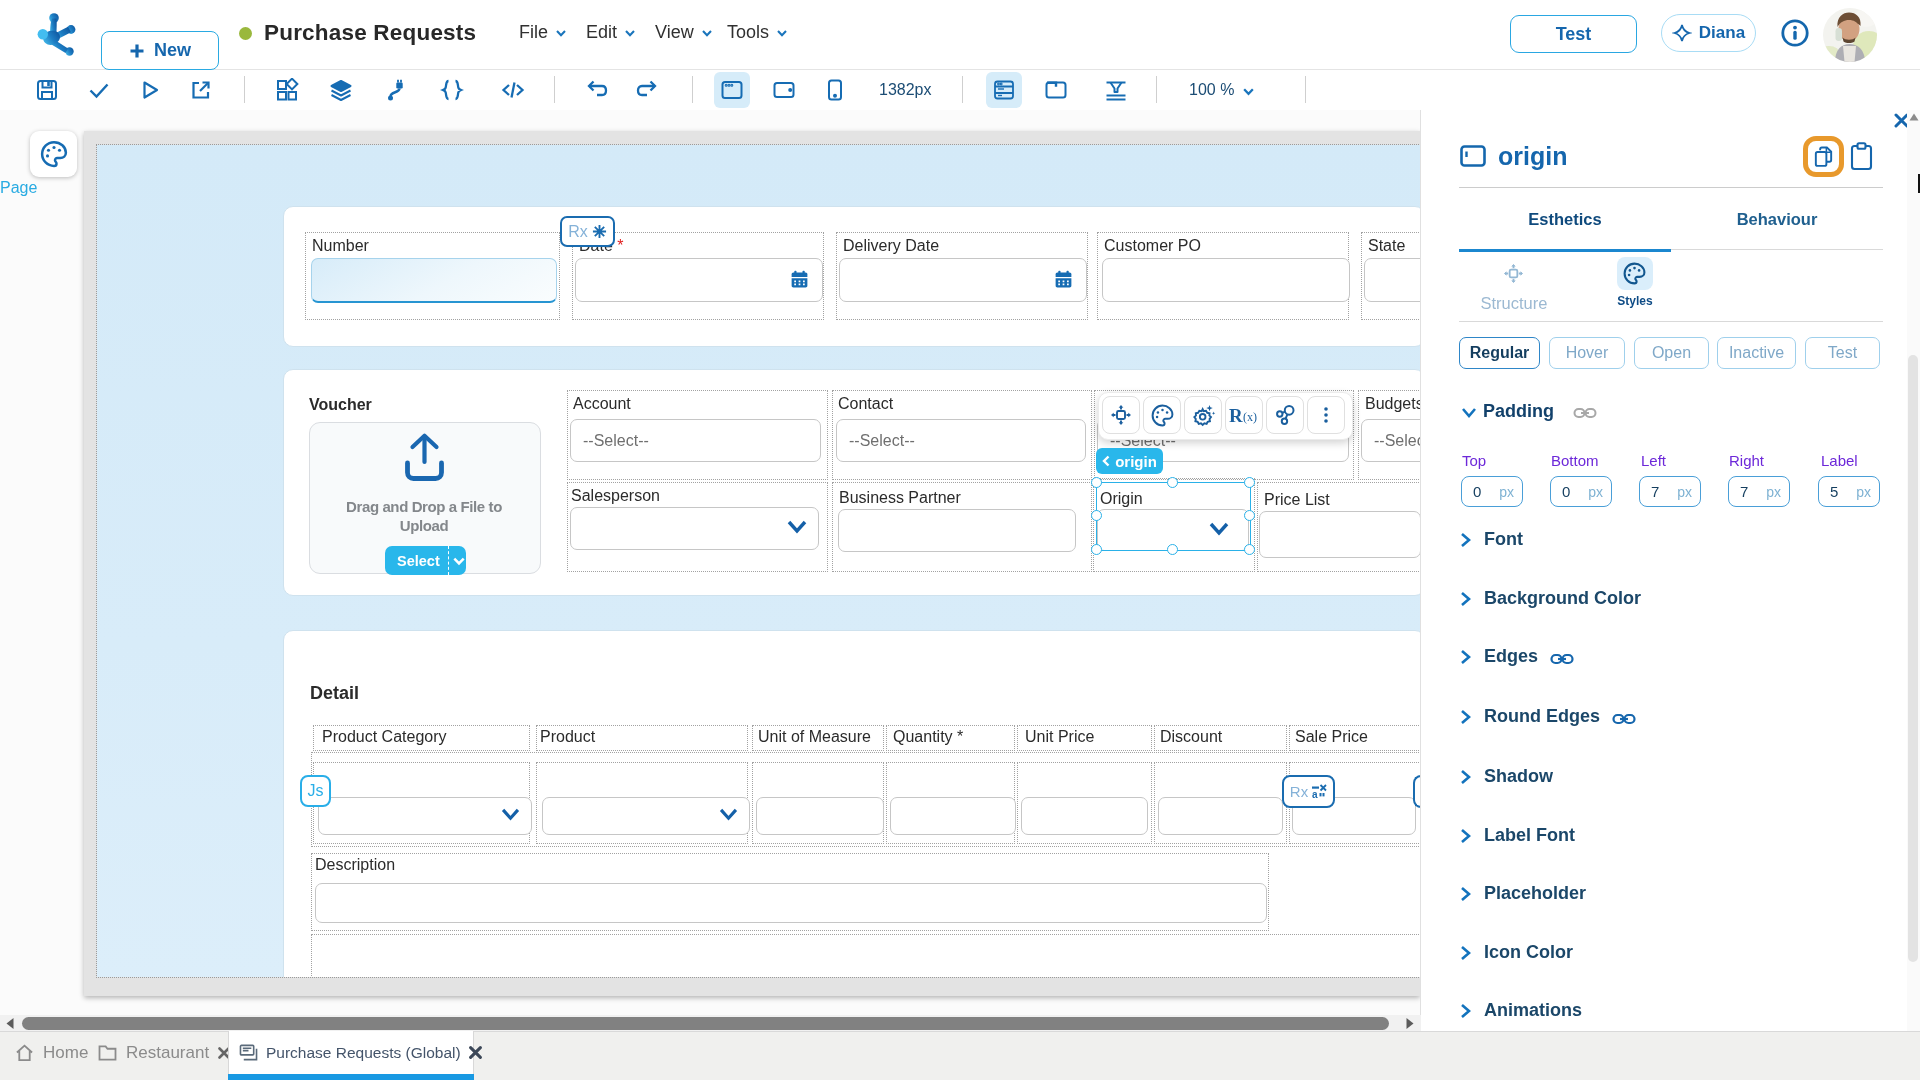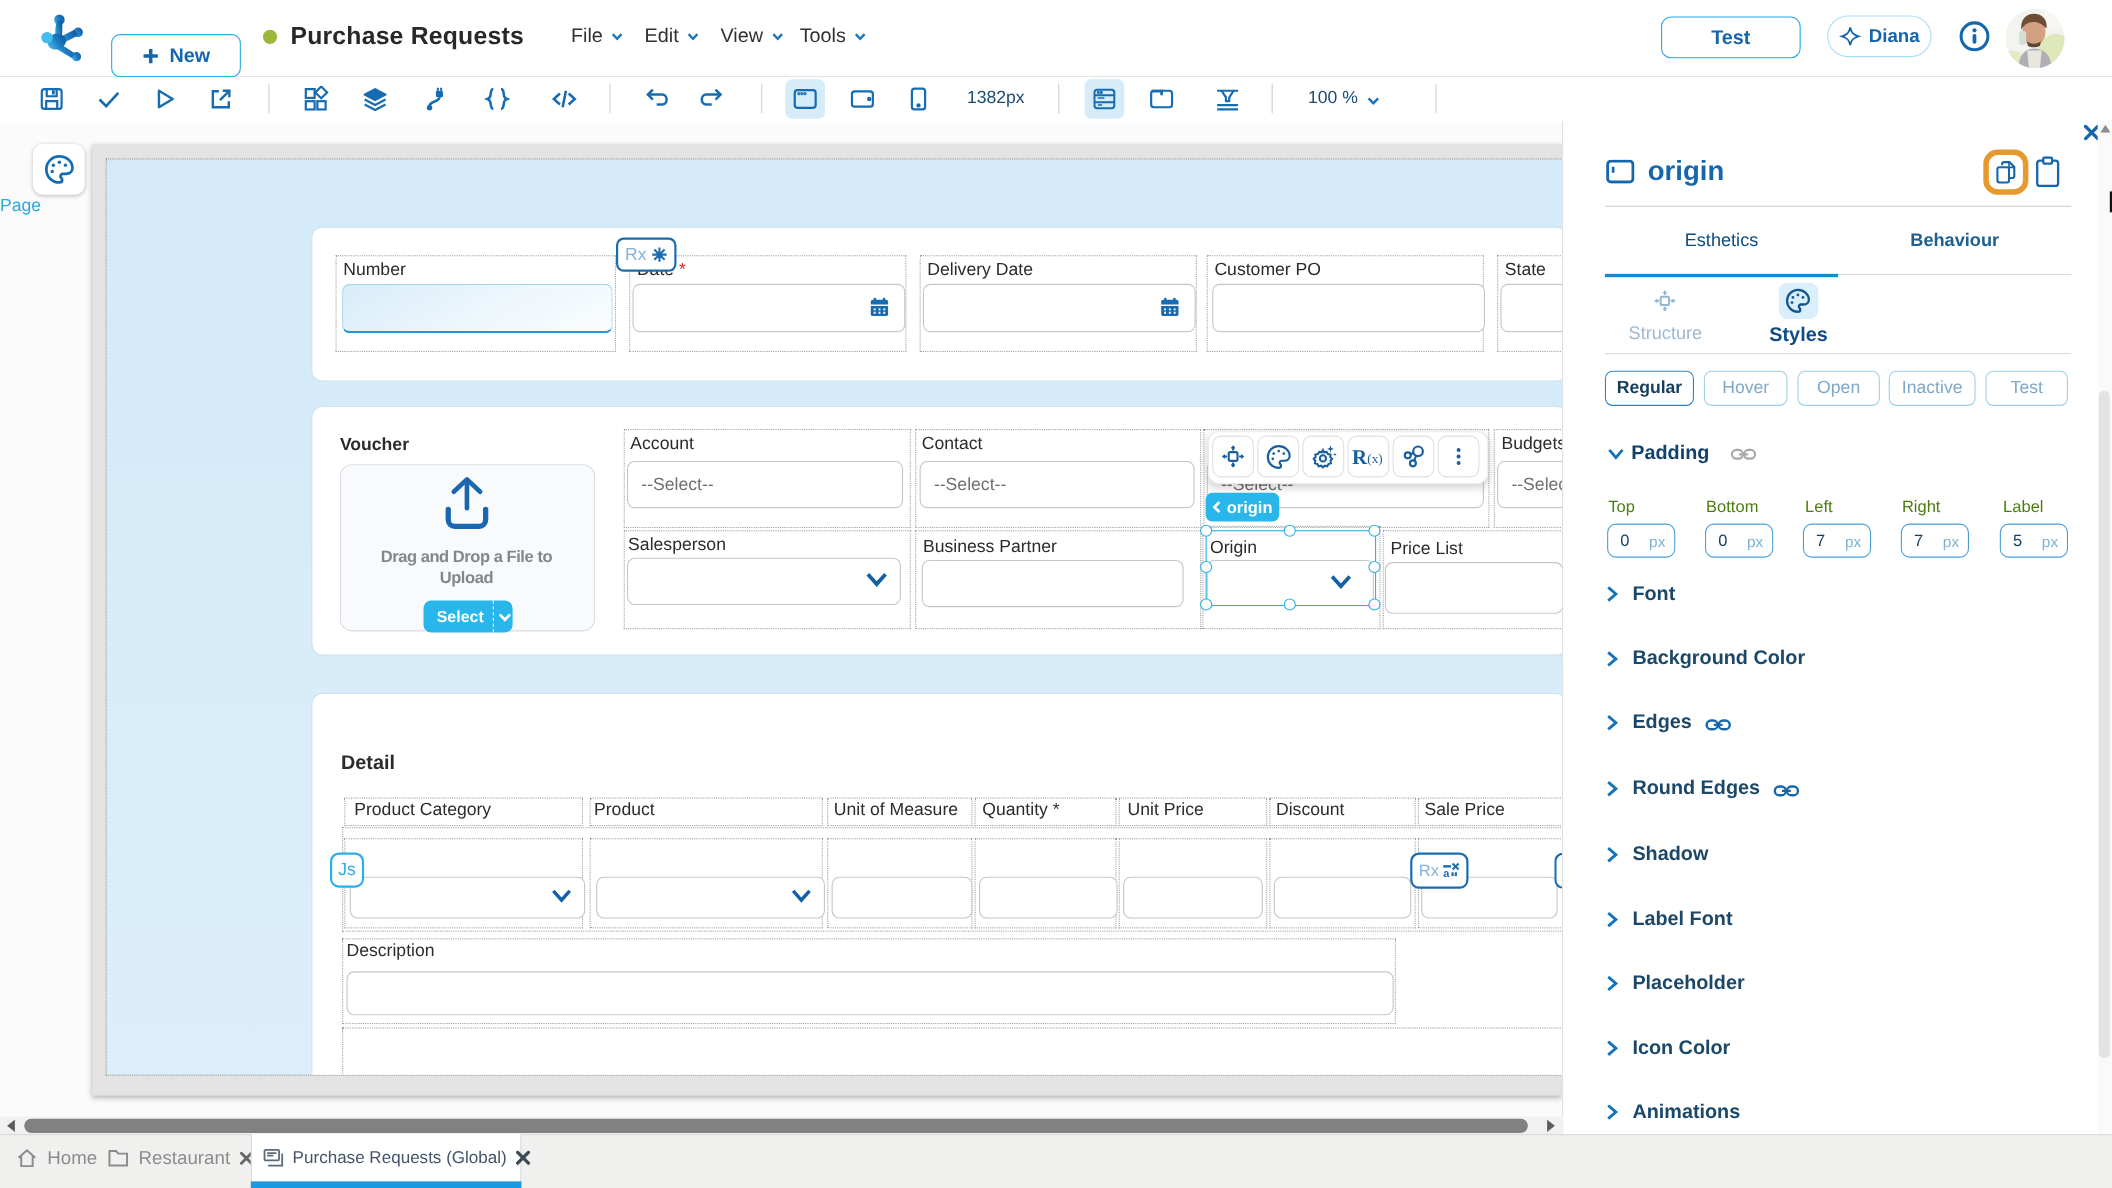--- a/index.html
+++ b/index.html
@@ -46,21 +46,21 @@
 .ptitle{font-weight:bold;color:#1566ad;}
 .sect{position:absolute;left:38px;display:flex;align-items:center;gap:12px;font-size:18px;font-weight:bold;color:#1b4769;}
 
 .hscroll{position:absolute;left:0;top:1015px;width:1421px;height:16px;background:#f1f1f1;}
 .hthumb{position:absolute;left:22px;top:1016.5px;width:1367px;height:13px;background:#818181;border-radius:7px;}
 .tabbar{position:absolute;left:0;top:1031px;width:1920px;height:49px;background:#f0f0ee;border-top:1px solid #d9d9d9;}
 .tab{position:absolute;top:0;height:43px;display:flex;align-items:center;gap:9px;color:#8b8b8b;font-size:17px;}
 .ftbn{width:38px;height:38px;background:#fff;border:1px solid #e0e0e0;border-radius:8px;display:flex;align-items:center;justify-content:center;box-sizing:border-box;}
 .chip{position:absolute;top:227px;height:32px;border:1.5px solid #9fd0ec;border-radius:7px;display:flex;align-items:center;justify-content:center;
  font-size:16px;color:#7fa8c8;background:#fff;box-sizing:border-box;}
-.plbl{position:absolute;top:342px;font-size:15px;color:#4d7c0f;}
+.plbl{position:absolute;top:342px;font-size:15px;color:#6d28d9;}
 .pin{position:absolute;top:366px;width:62px;height:31px;border:1.5px solid #4a9fd8;border-radius:8px;box-sizing:border-box;
  display:flex;align-items:center;justify-content:space-between;padding:0 8px 0 11px;background:#fff;}
 .pin span{font-size:15px;color:#143e5f;}
 .pin i{font-style:normal;font-size:14px;color:#7fb2d3;}
 </style>
 </head>
 <body>
 <div id="app">
 
 <div class="hdr">
@@ -504,41 +504,41 @@
   <rect x="4" y="6.8" width="11" height="14.5" rx="1.8"></rect>
         </g>
       </svg>
  <svg class="abs" style="left:429px;top:32px" width="23" height="29" viewBox="0 0 23 29">
         <g fill="none" stroke="#1566ad" stroke-width="2.1">
   <rect x="2" y="4" width="19" height="23" rx="2.5"></rect>
           <rect x="7.5" y="1.2" width="8" height="5.6" rx="1.5" fill="#fff"></rect>
         </g>
       </svg>
  <div class="abs" style="left:38px;top:77px;width:424px;border-top:1px solid #cccccc;"></div>
- <div class="abs" style="left:38px;top:100px;width:212px;text-align:center;font-size:16.5px;font-weight:normal;color:#0f4a7d;">Esthetics</div>
+ <div class="abs" style="left:38px;top:100px;width:212px;text-align:center;font-size:16.5px;font-weight:bold;color:#0f4a7d;">Esthetics</div>
  <div class="abs" style="left:250px;top:100px;width:212px;text-align:center;font-size:16.5px;font-weight:bold;color:#20608f;">Behaviour</div>
  <div class="abs" style="left:38px;top:139px;width:424px;border-top:1px solid #d9d9d9;"></div>
  <div class="abs" style="left:38px;top:139px;width:212px;border-top:3px solid #1b87cf;"></div>
  <svg class="abs" style="left:81px;top:152px" width="23" height="23" viewBox="0 0 24 24">
         <g fill="none" stroke="#94b8d4" stroke-width="1.9">
    <rect x="8" y="8" width="8" height="8" rx="1.5"></rect>
    <path d="M12 6.5 V3.5 M12 17.5 V20.5 M6.5 12 H3.5 M17.5 12 H20.5"></path>
    <path d="M10.3 4.6 L12 2.6 L13.7 4.6 M10.3 19.4 L12 21.4 L13.7 19.4 M4.6 10.3 L2.6 12 L4.6 13.7 M19.4 10.3 L21.4 12 L19.4 13.7" fill="#94b8d4" stroke-width="1"></path>
         </g>
       </svg>
  <div class="abs" style="left:38px;top:184px;width:110px;text-align:center;font-size:16.5px;color:#9cb9d2;">Structure</div>
  <div class="abs" style="left:196px;top:147px;width:36px;height:33px;background:#daeefb;border-radius:8px;"></div>
  <svg class="abs" style="left:201px;top:151px" width="25" height="25" viewBox="0 0 24 24">
   <path d="M12 2.5 C6.7 2.5 2.5 6.7 2.5 12 C2.5 17.3 6.7 21.5 12 21.5 C13.3 21.5 14 20.7 14 19.7 C14 19.1 13.8 18.7 13.4 18.3 C13 17.9 12.8 17.5 12.8 17 C12.8 16 13.6 15.2 14.6 15.2 H17 C19.5 15.2 21.5 13.4 21.5 11 C21.5 6.3 17.2 2.5 12 2.5 Z" fill="none" stroke="#12578f" stroke-width="2"></path>
   <circle cx="7.6" cy="9" r="1.25" fill="#12578f"></circle>
         <circle cx="12" cy="6.8" r="1.25" fill="#12578f"></circle>
         <circle cx="16.4" cy="9" r="1.25" fill="#12578f"></circle>
         <circle cx="6.8" cy="13.5" r="1.25" fill="#12578f"></circle>
       </svg>
- <div class="abs" style="left:160px;top:184px;width:108px;text-align:center;font-size:18px;font-weight:bold;color:#0f4c86;">Styles</div>
+ <div class="abs" style="left:160px;top:184px;width:108px;text-align:center;font-size:12px;font-weight:bold;color:#0f4c86;">Styles</div>
  <div class="abs" style="left:38px;top:211px;width:424px;border-top:1px solid #d9d9d9;"></div>
  <div class="chip" style="left:38px;width:81px;border-color:#2e86c8;color:#143e5f;font-weight:bold;">Regular</div>
  <div class="chip" style="left:128px;width:76px;">Hover</div>
  <div class="chip" style="left:213px;width:75px;">Open</div>
  <div class="chip" style="left:296px;width:79px;">Inactive</div>
  <div class="chip" style="left:384px;width:75px;">Test</div>
  <svg class="abs" style="left:40px;top:296px" width="16" height="13" viewBox="0 0 16 13">
         <path d="M2 3 L8 10 L14 3" fill="none" stroke="#1373bd" stroke-width="2.6"></path>
       </svg>
  <div class="abs" style="left:62px;top:291px;font-size:18px;font-weight:bold;color:#12416b;">Padding</div>

